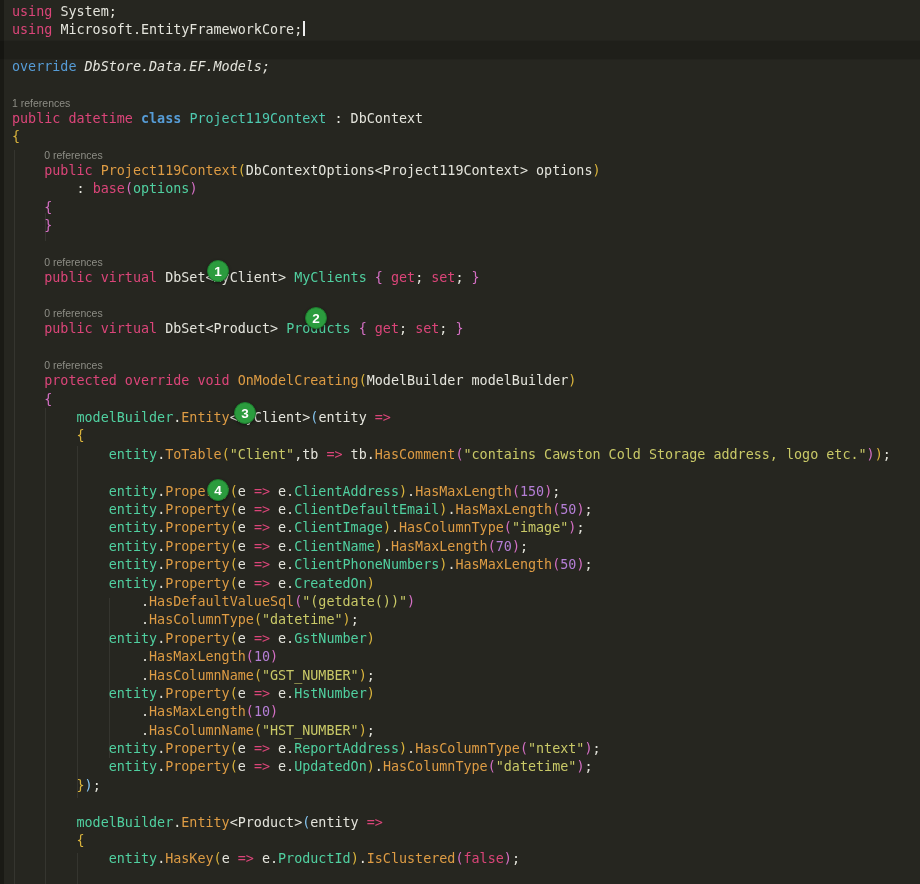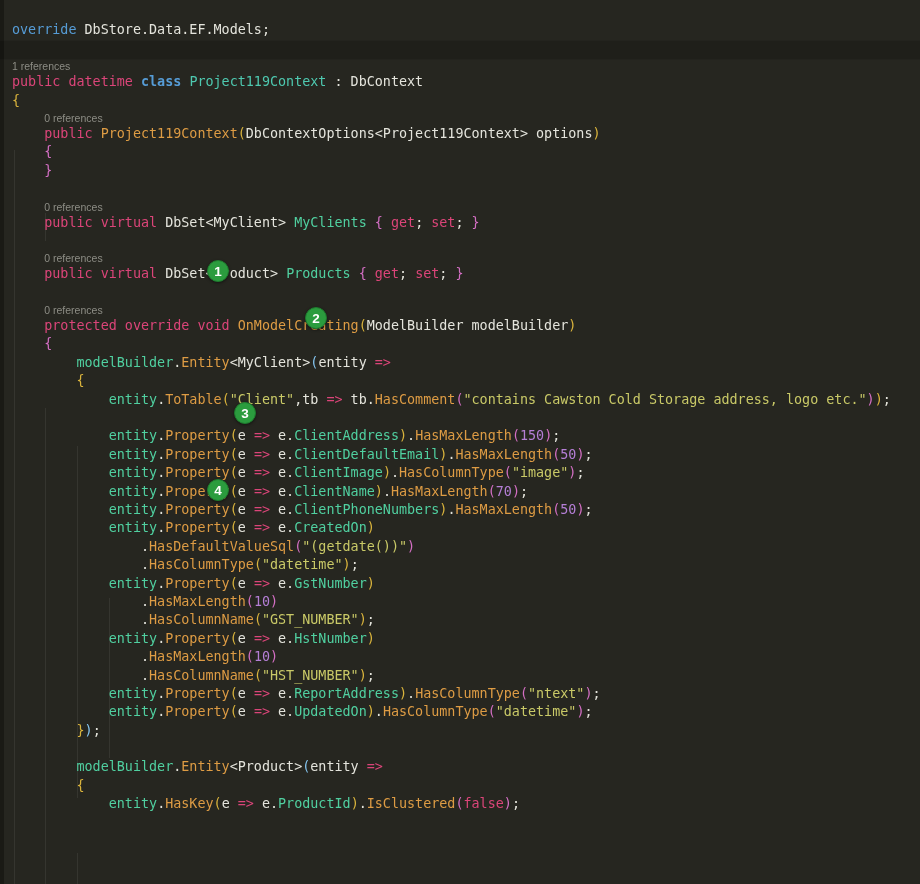--- a/index.html
+++ b/index.html
@@ -34,28 +34,31 @@
   <div class="cur-line"></div>
 
   <div class="guide" style="left:14px;top:150px;height:734px;"></div>
   <div class="guide" style="left:45px;top:213px;height:28px;"></div>
   <div class="guide" style="left:45px;top:408px;height:476px;"></div>
   <div class="guide" style="left:77px;top:446px;height:352px;"></div>
   <div class="guide" style="left:77px;top:853px;height:31px;"></div>
   <div class="guide" style="left:109px;top:598px;height:160px;"></div>
 
   <div id="lines">
+      <div class="line"><span class="tok" style="color: var(--kw);">using </span><span class="tok" style="color: var(--tx);">System;</span></div>
+      <div class="line"><span class="tok" style="color: var(--kw);">using </span><span class="tok" style="color: var(--tx);">Microsoft.EntityFrameworkCore;</span><span class="caret"></span></div>
       <div class="line"> </div>
-      <div class="line"><span class="tok" style="color: var(--kb);">override </span><span class="tok" style="color: var(--tx);">DbStore.Data.EF.Models;</span></div>
+      <div class="line"><span class="tok" style="color: var(--kb);">override </span><span class="tok" style="color: var(--tx); font-style: italic;">DbStore.Data.EF.Models;</span></div>
       <div class="line"> </div>
       <div class="lens" style="padding-left: 0px;">1 references</div>
       <div class="line"><span class="tok" style="color: var(--kw);">public datetime </span><span class="tok" style="color: var(--kb); font-weight: bold;">class </span><span class="tok" style="color: var(--ty);">Project119Context</span><span class="tok" style="color: var(--tx);"> : DbContext</span></div>
       <div class="line"><span class="tok" style="color: var(--p1);">{</span></div>
       <div class="lens" style="padding-left: 32.28px;">0 references</div>
       <div class="line"><span class="tok" style="color: var(--tx);">    </span><span class="tok" style="color: var(--kw);">public </span><span class="tok" style="color: var(--mt);">Project119Context</span><span class="tok" style="color: var(--p1);">(</span><span class="tok" style="color: var(--tx);">DbContextOptions&lt;Project119Context&gt; options</span><span class="tok" style="color: var(--p1);">)</span></div>
+      <div class="line"><span class="tok" style="color: var(--tx);">        : </span><span class="tok" style="color: var(--kw);">base</span><span class="tok" style="color: var(--p2);">(</span><span class="tok" style="color: var(--pr);">options</span><span class="tok" style="color: var(--p2);">)</span></div>
       <div class="line"><span class="tok" style="color: var(--tx);">    </span><span class="tok" style="color: var(--p2);">{</span></div>
       <div class="line"><span class="tok" style="color: var(--tx);">    </span><span class="tok" style="color: var(--p2);">}</span></div>
       <div class="line"> </div>
       <div class="lens" style="padding-left: 32.28px;">0 references</div>
       <div class="line"><span class="tok" style="color: var(--tx);">    </span><span class="tok" style="color: var(--kw);">public virtual </span><span class="tok" style="color: var(--tx);">DbSet&lt;MyClient&gt; </span><span class="tok" style="color: var(--pr);">MyClients </span><span class="tok" style="color: var(--p2);">{ </span><span class="tok" style="color: var(--kw);">get</span><span class="tok" style="color: var(--tx);">; </span><span class="tok" style="color: var(--kw);">set</span><span class="tok" style="color: var(--tx);">; </span><span class="tok" style="color: var(--p2);">}</span></div>
       <div class="line"> </div>
       <div class="lens" style="padding-left: 32.28px;">0 references</div>
       <div class="line"><span class="tok" style="color: var(--tx);">    </span><span class="tok" style="color: var(--kw);">public virtual </span><span class="tok" style="color: var(--tx);">DbSet&lt;Product&gt; </span><span class="tok" style="color: var(--pr);">Products </span><span class="tok" style="color: var(--p2);">{ </span><span class="tok" style="color: var(--kw);">get</span><span class="tok" style="color: var(--tx);">; </span><span class="tok" style="color: var(--kw);">set</span><span class="tok" style="color: var(--tx);">; </span><span class="tok" style="color: var(--p2);">}</span></div>
       <div class="line"> </div>
       <div class="lens" style="padding-left: 32.28px;">0 references</div>

